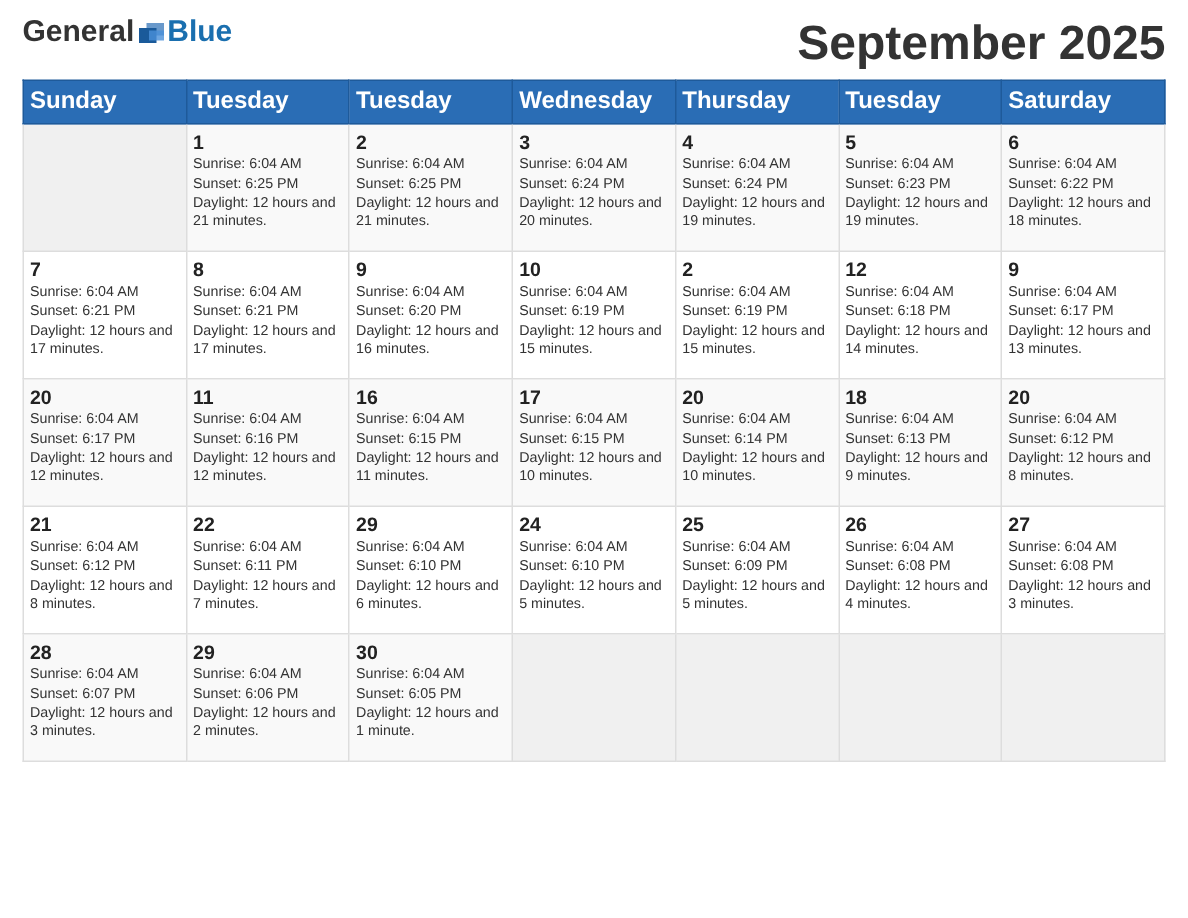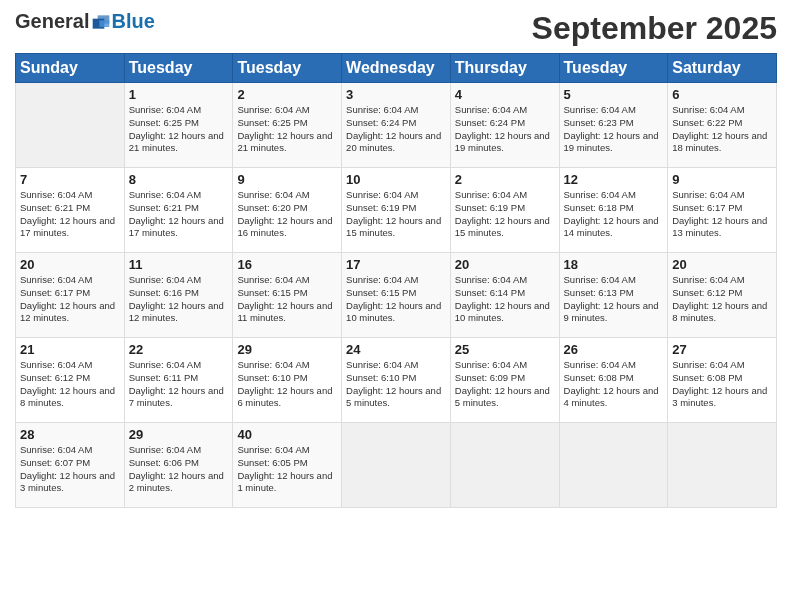--- a/index.html
+++ b/index.html
@@ -309,21 +309,21 @@
 Sunset: 6:07 PM
 Daylight: 12 hours and 3 minutes.</div>
           </td>
           <td>
             <div class="day-num">29</div>
             <div class="day-info" style="white-space: pre-line;">Sunrise: 6:04 AM
 Sunset: 6:06 PM
 Daylight: 12 hours and 2 minutes.</div>
           </td>
           <td>
-            <div class="day-num">40</div>
+            <div class="day-num">30</div>
             <div class="day-info" style="white-space: pre-line;">Sunrise: 6:04 AM
 Sunset: 6:05 PM
 Daylight: 12 hours and 1 minute.</div>
           </td>
           <td class="empty-cell"></td>
           <td class="empty-cell"></td>
           <td class="empty-cell"></td>
           <td class="empty-cell"></td>
         </tr>
       </tbody>

